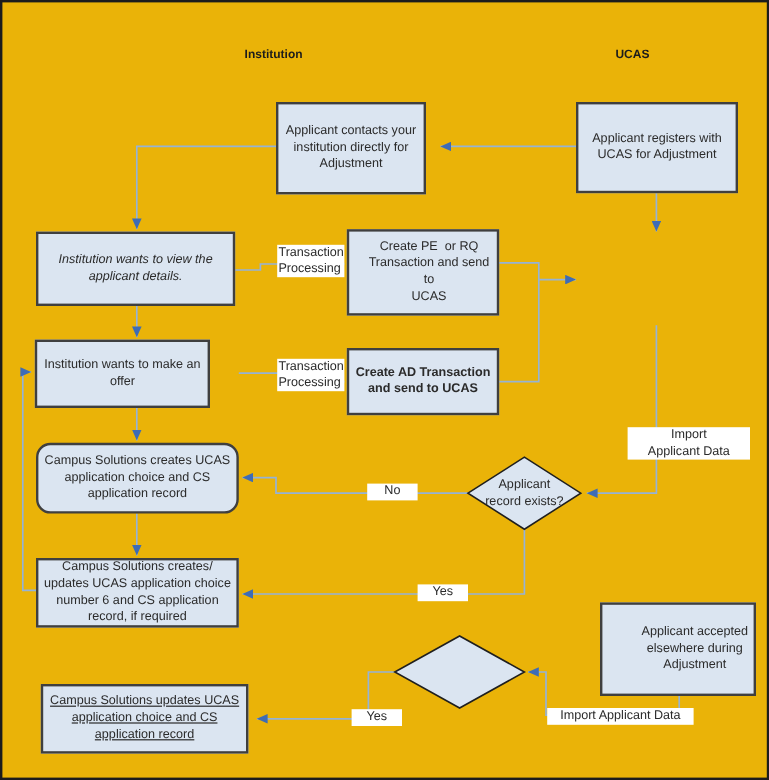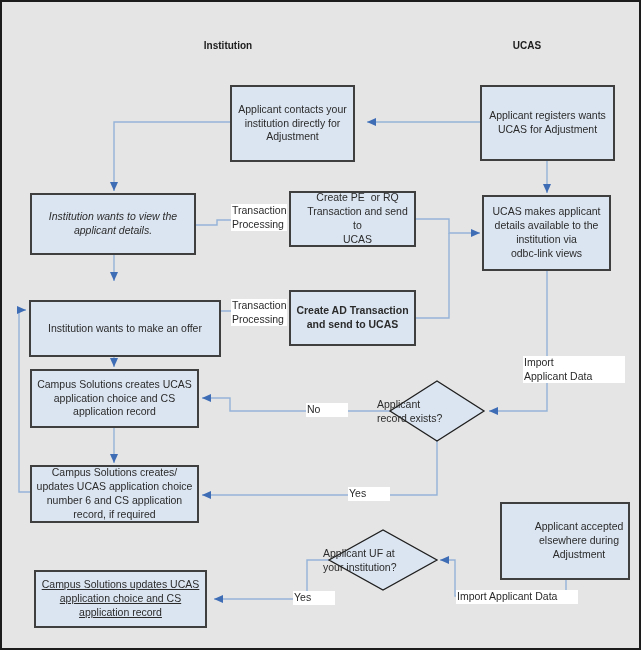--- a/index.html
+++ b/index.html
@@ -1,20 +1,20 @@
 <!DOCTYPE html>
 <html style="--node-fill: #dbe5f1; --node-border: #3f3f3f; --diamond-border: #1f1f1f; --line: #95b3d7; --arrow: #3e6cb5; --text: #2b2b2b;"><head>
 <meta charset="utf-8">
 <style>
   html,body{margin:0;padding:0;background:#fff;}
   .page{
     position:relative;
     width:641px;height:650px;
     box-sizing:border-box;
-    background:#e5e5e5;
+    background:#eab308;
     border:2px solid #1c1c1c;
     font-family:"Liberation Sans",sans-serif;
     overflow:hidden;
   }
   svg.connectors{position:absolute;left:0;top:0;width:637px;height:646px;}
   .connector{fill:none;stroke:var(--line);stroke-width:1.4;}
   .arrowhead{fill:var(--arrow);}
   .diamond{fill:var(--node-fill);stroke:var(--diamond-border);stroke-width:1.3;}
   .node{
     position:absolute;
@@ -22,49 +22,50 @@
     background:var(--node-fill);
     border:2px solid var(--node-border);
     display:flex;align-items:center;justify-content:center;
     text-align:center;
     font-size:10.5px;line-height:1.32;color:var(--text);
     white-space:pre-wrap;
     padding:1px;
   }
   .diamond-label{
     position:absolute;
+    text-align:center;
     font-size:10.5px;line-height:1.32;color:var(--text);
     white-space:pre-wrap;
     pointer-events:none;
   }
   .col-header{
     position:absolute;
     width:100px;
     text-align:center;
     font-size:10px;font-weight:bold;color:#1c1c1c;
   }
   .edge-label{
     position:absolute;
     font-size:10.5px;color:var(--text);
     background:#fff;
     white-space:pre-wrap;
     line-height:1.3;
     padding:0 1px;
     margin-left:24px;
   }
-  .edge-label.centered{text-align:left;}
+  .edge-label.centered{text-align:center;}
   
   .n-contact     {left:228px;top:83px;width:125px;height:77px;}
   .n-register    {left:478px;top:83px;width:135px;height:76px;}
   .n-view        {left:28px; top:191px;width:166px;height:62px;font-style:italic;}
-  .n-pe-rq       {left:287px;top:189px;width:127px;height:56px;padding-left:11px;}
+  .n-pe-rq       {left:287px;top:189px;width:127px;height:72px;padding-left:11px;}
   .n-ucas-makes  {left:480px;top:193px;width:129px;height:76px;}
-  .n-offer       {left:27px; top:298px;width:192px;height:57px;}
+  .n-offer       {left:27px; top:281px;width:146px;height:57px;}
   .n-ad          {left:287px;top:288px;width:127px;height:56px;font-weight:bold;}
-  .n-cs-creates  {left:28px; top:367px;width:169px;height:59px;}
+  .n-cs-creates  {left:28px; top:367px;width:169px;height:59px;border-radius:12px;}
   .n-cs-updates6 {left:28px; top:463px;width:169px;height:58px;}
   .n-accepted    {left:498px;top:500px;width:130px;height:78px;padding-left:29px;}
   .n-cs-updates  {left:32px; top:568px;width:173px;height:58px;text-decoration:underline;}
   .hdr-institution{left:176px;top:38px;}
   .hdr-ucas      {left:475px;top:38px;}
   .d1-label{left:375px;top:396px;width:120px;}
   .d2-label{left:321px;top:545px;width:120px;}
   .lbl-tp1 {left:205px;top:202px;}
   .lbl-tp2 {left:205px;top:297px;}
   .lbl-no  {left:280px;top:401px;width:40px;}
@@ -105,52 +106,46 @@
     <polygon class="diamond" points="388,409 435,379 482,409 435,439"></polygon>
     <polygon class="diamond" points="327,558 381,528 435,558 381,588"></polygon>
   </svg>
 
   <div class="col-header hdr-institution">Institution</div>
   <div class="col-header hdr-ucas">UCAS</div>
 
   <div class="node n-contact">Applicant contacts your
 institution directly for
 Adjustment</div>
-  <div class="node n-register">Applicant registers wants
+  <div class="node n-register">Applicant registers with
 UCAS for Adjustment</div>
   <div class="node n-view">Institution wants to view the
 applicant details.</div>
   <div class="node n-pe-rq">Create PE  or RQ
 Transaction and send to
 UCAS</div>
-  <div class="node n-ucas-makes">UCAS makes applicant
-details available to the
-institution via
-odbc-link views</div>
   <div class="node n-offer">Institution wants to make an offer</div>
   <div class="node n-ad">Create AD Transaction
 and send to UCAS</div>
   <div class="node n-cs-creates">Campus Solutions creates UCAS
 application choice and CS
 application record</div>
   <div class="node n-cs-updates6">Campus Solutions creates/
 updates UCAS application choice
 number 6 and CS application
 record, if required</div>
   <div class="node n-accepted">Applicant accepted
 elsewhere during
 Adjustment</div>
   <div class="node n-cs-updates">Campus Solutions updates UCAS
 application choice and CS
 application record</div>
 
   <div class="diamond-label d1-label">Applicant
 record exists?</div>
-  <div class="diamond-label d2-label">Applicant UF at
-your institution?</div>
 
   <div class="edge-label lbl-tp1">Transaction
 Processing</div>
   <div class="edge-label lbl-tp2">Transaction
 Processing</div>
   <div class="edge-label centered lbl-no">No</div>
   <div class="edge-label centered lbl-yes1">Yes</div>
   <div class="edge-label centered lbl-yes2">Yes</div>
   <div class="edge-label centered lbl-import1">Import
 Applicant Data</div>

